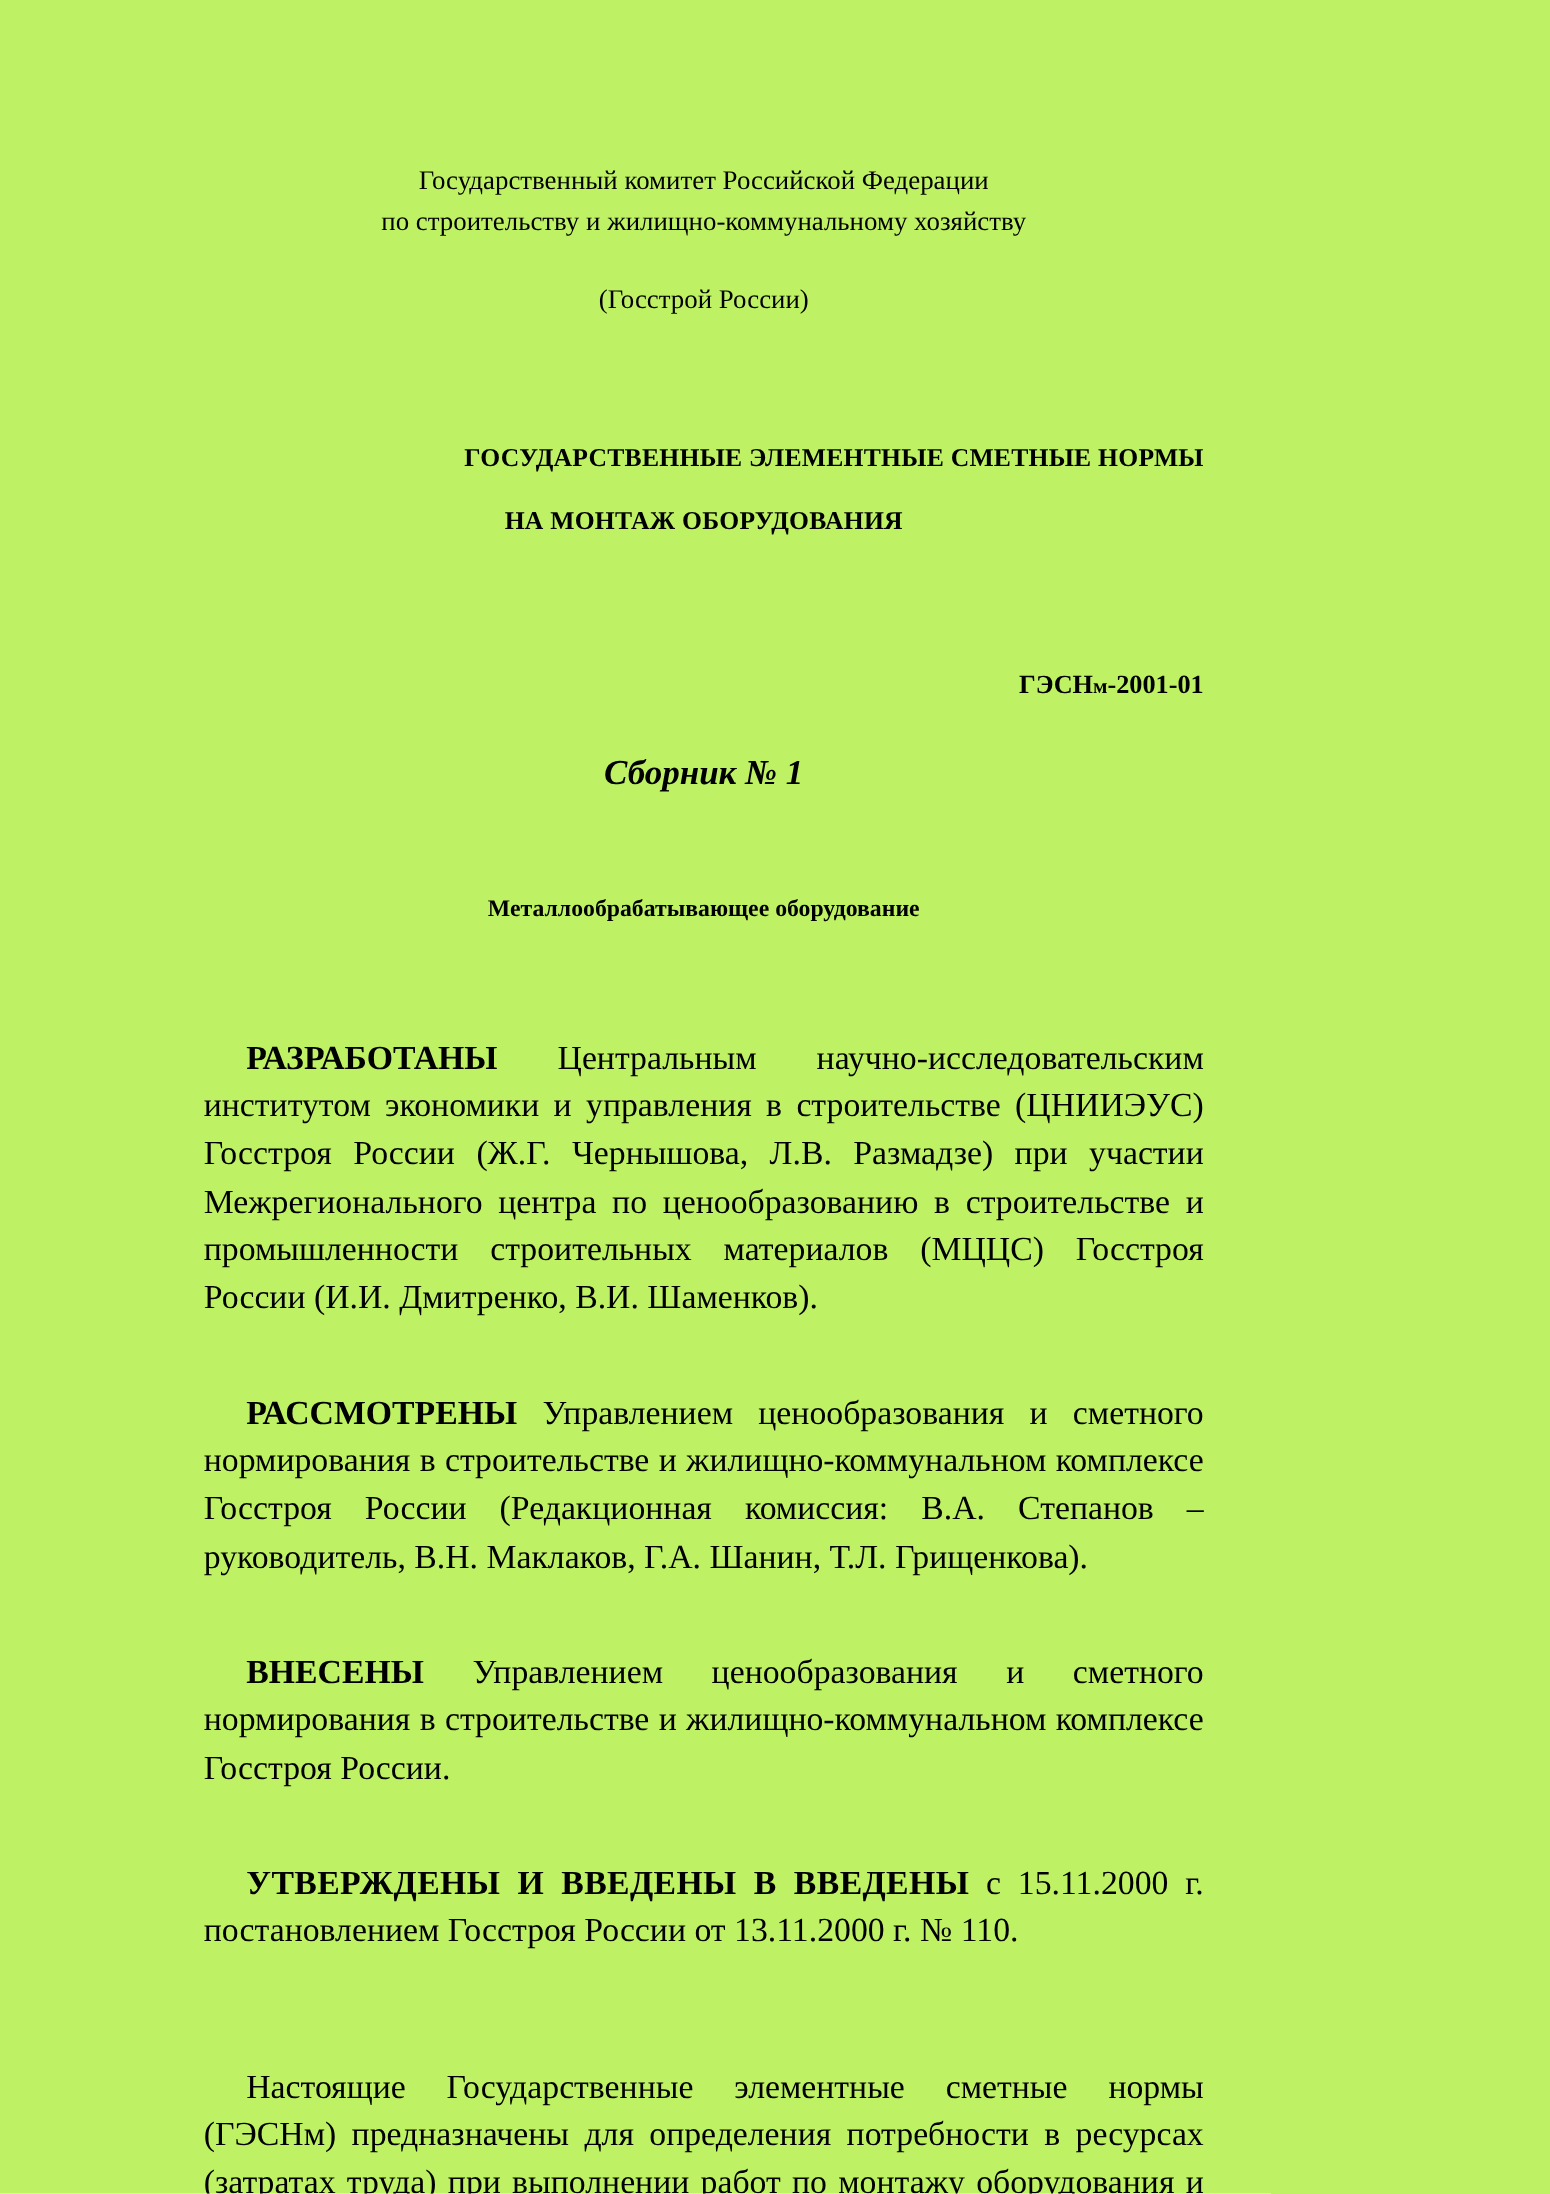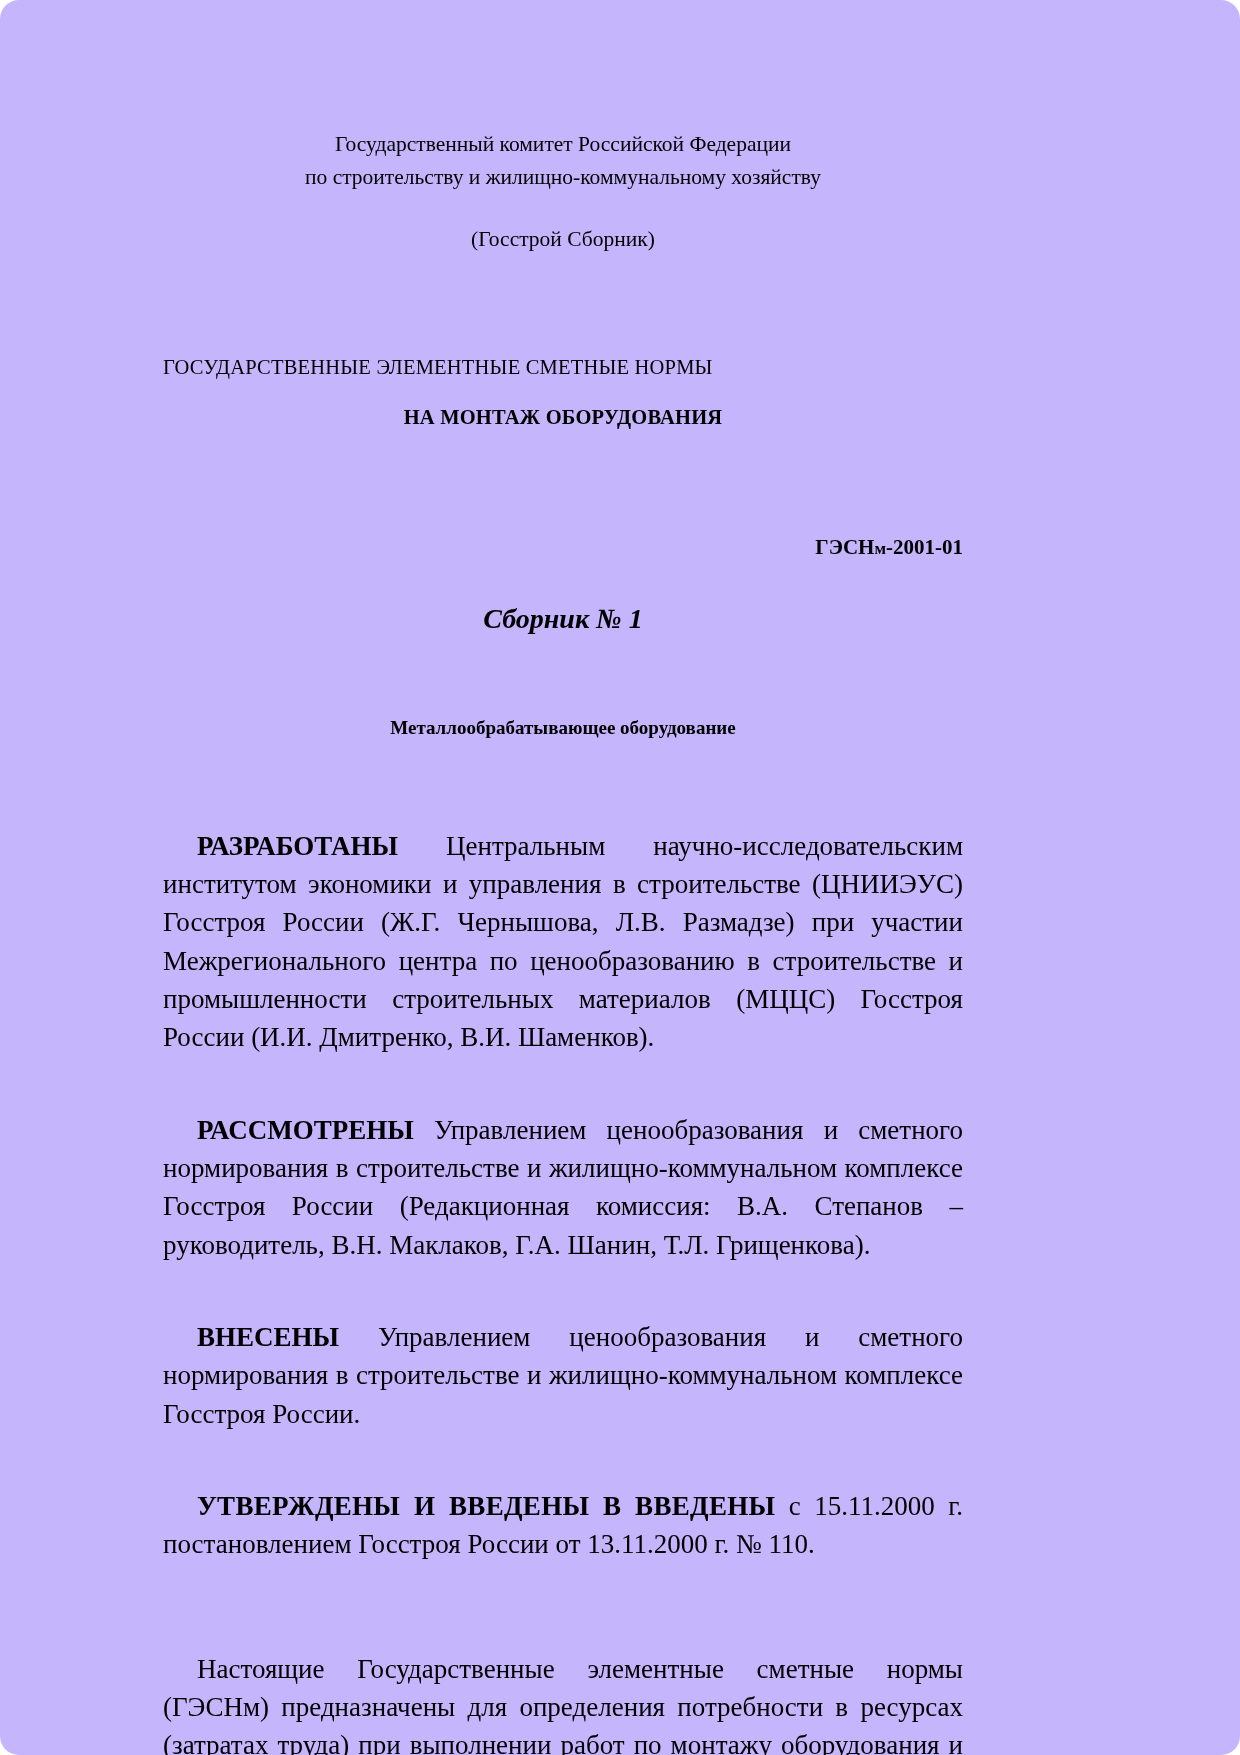--- a/index.html
+++ b/index.html
@@ -10,24 +10,23 @@
   }
   body {
     font-family: "Liberation Serif", "DejaVu Serif", serif;
     color: #000000;
   }
   .page {
     position: relative;
     width: 1240px;
     height: 1755px;
     margin: 0 auto;
-    background: #c4b5fd;
+    background: #bef264;
     box-sizing: border-box;
     overflow: hidden;
-    border-radius: 19px;
   }
   .content {
     position: absolute;
     left: 163px;
     top: 0;
     width: 800px;
   }
 
   
   .masthead {
@@ -38,22 +37,22 @@
   }
   .masthead-line { display: block; }
   .agency-short {
     text-align: center;
     font-size: 21.5px;
     padding-top: 32px;
   }
 
   
   .main-title {
-    text-align: left;
-    font-weight: normal;
+    text-align: right;
+    font-weight: bold;
     font-size: 20.5px;
     letter-spacing: 0.2px;
     padding-top: 104px;
   }
   .main-title-line-2 {
     text-align: center;
     font-weight: bold;
     font-size: 20.5px;
     letter-spacing: 0.2px;
     padding-top: 27px;
@@ -111,21 +110,21 @@
 <body>
 
 <div class="page">
   <div class="content">
 
     <div class="masthead">
       <span class="masthead-line">Государственный комитет Российской Федерации</span>
       <span class="masthead-line">по строительству и жилищно-коммунальному хозяйству</span>
     </div>
 
-    <div class="agency-short">(Госстрой Сборник)</div>
+    <div class="agency-short">(Госстрой России)</div>
 
     <div class="main-title">ГОСУДАРСТВЕННЫЕ ЭЛЕМЕНТНЫЕ СМЕТНЫЕ НОРМЫ</div>
     <div class="main-title-line-2">НА МОНТАЖ ОБОРУДОВАНИЯ</div>
 
     <div class="doc-code"><span>ГЭСН</span><span class="suffix-lower">м</span><span>-2001-01</span></div>
 
     <div class="collection">Сборник № 1</div>
 
     <div class="subject">Металлообрабатывающее оборудование</div>
 

